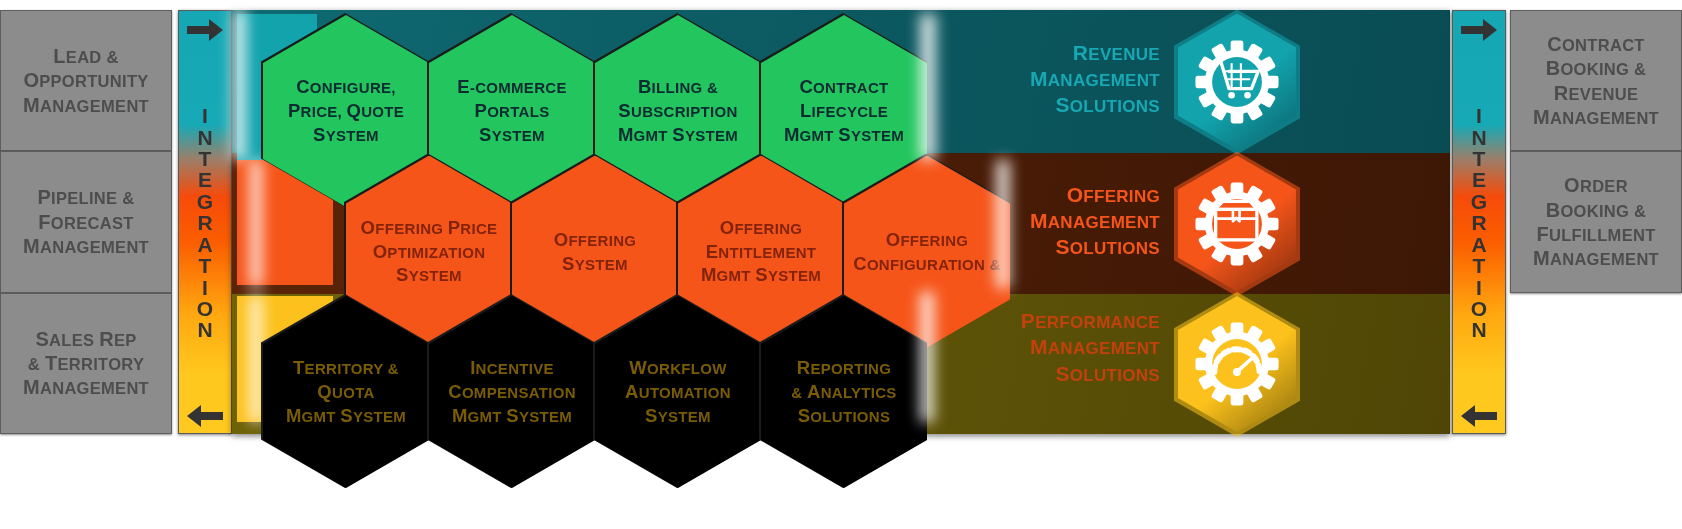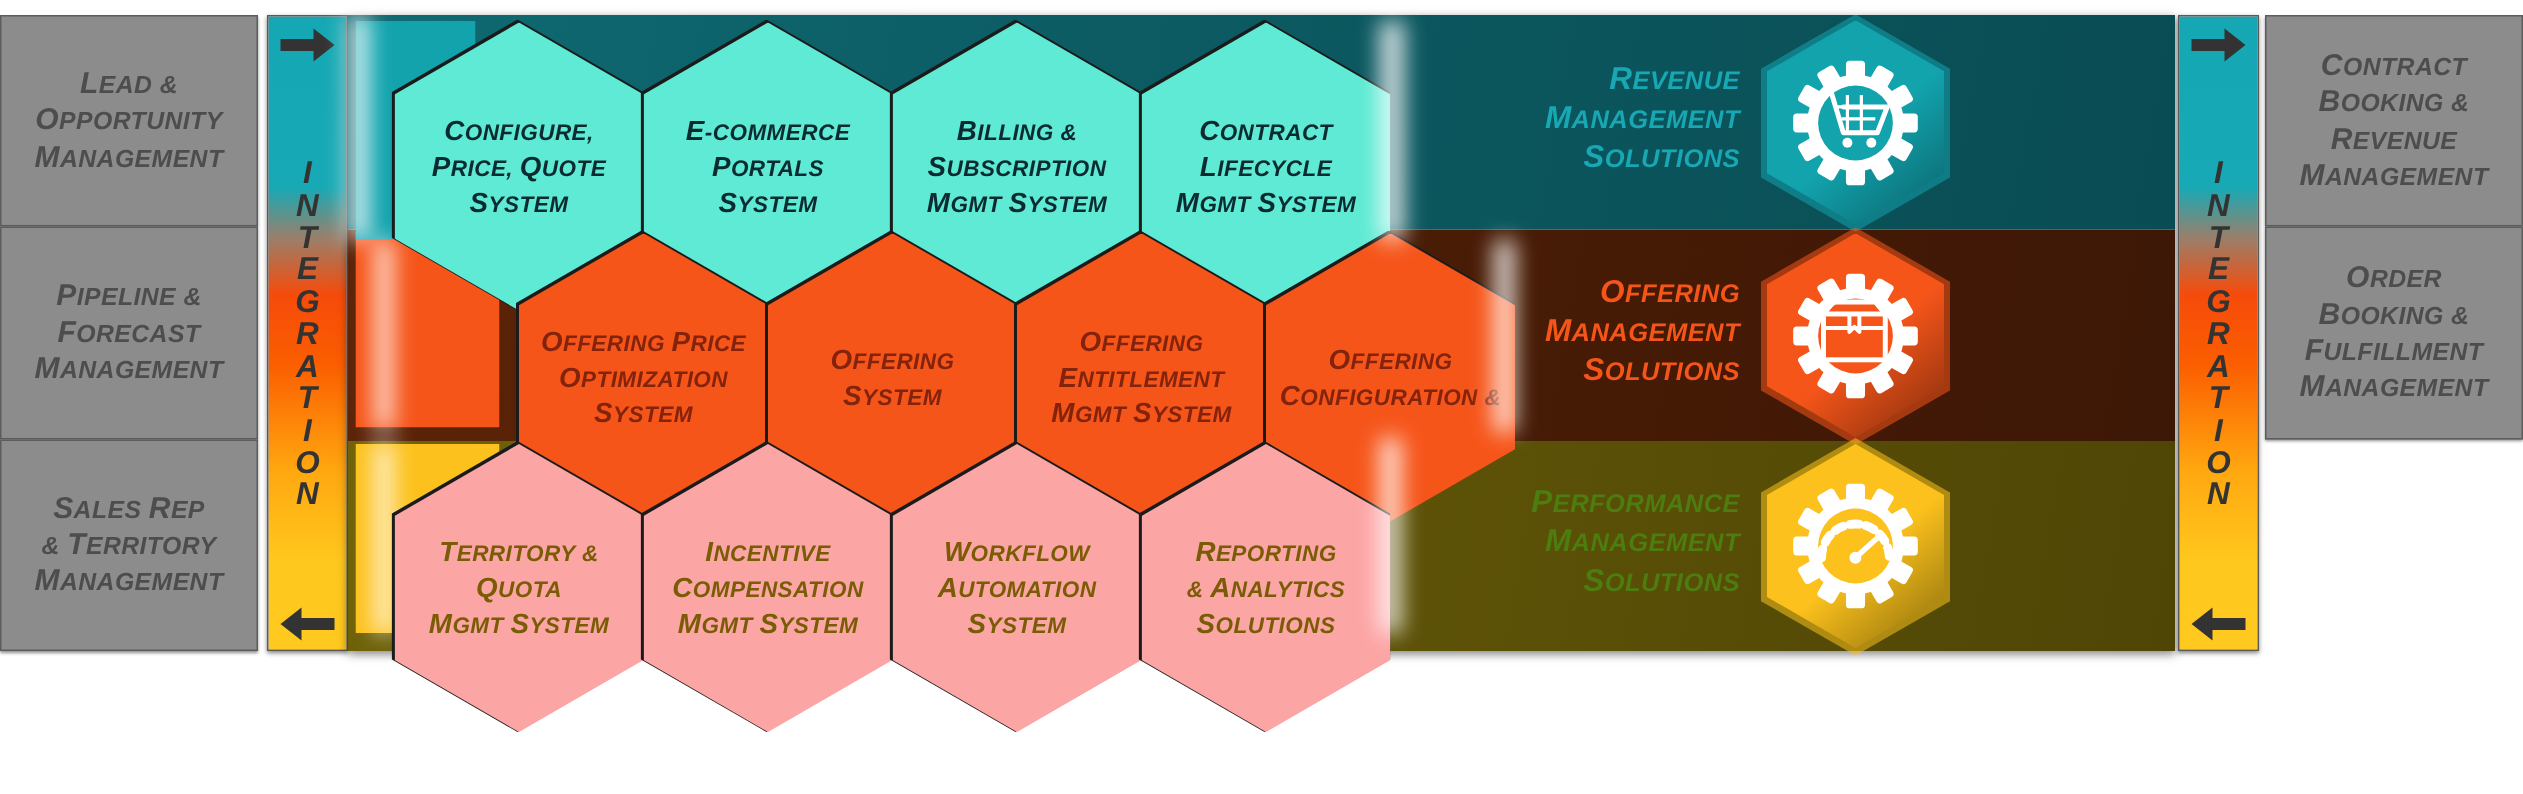--- a/index.html
+++ b/index.html
@@ -1,21 +1,21 @@
 <!DOCTYPE html>
 <html><head>
 <meta charset="utf-8">
 <style>
   * { box-sizing: border-box; margin:0; padding:0; }
   body {
     width:1682px; height:529px; background:#ffffff;
     font-family:"Liberation Sans", sans-serif;
     overflow:hidden;
   }
-  .stage { position:relative; width:1682px; height:424px;font-style:italic; }
+  .stage { position:relative; width:1682px; height:424px; }
 
   
   .sc { font-weight:bold; letter-spacing:.3px; line-height:1.22; text-align:center; }
   .sc .cap { font-size:1em; }
 
   
   .side-col { position:absolute; top:10px; width:172px; height:424px; }
   .side-col.left  { left:0px; }
   .side-col.right { left:1510px; }
   .side-cell {
@@ -57,25 +57,25 @@
 
   
   .hex {
     position:absolute; width:166px; height:192px;
     clip-path:polygon(50% 0%,100% 25%,100% 75%,50% 100%,0% 75%,0% 25%);
     display:flex; align-items:center; justify-content:center;
     text-align:center;
   }
   .hex .lbl { padding:0 9px; font-size:15px; line-height:1.28; }
   .hex .lbl .cap { font-size:18.5px; }
-  .hex.teal   { background:#5eead4; }
+  .hex.teal   { background:#22c55e; }
   .hex.teal   .lbl { color:#0b2b30; }
   .hex.orange { background:#f6551a; }
   .hex.orange .lbl { color:#84230c; }
-  .hex.yellow { background:#fca5a5; }
+  .hex.yellow { background:#000000; }
   .hex.yellow .lbl { color:#7b5c06; }
   .hexwrap { position:absolute; }
   .hexwrap .outline {
     position:absolute; inset:-1px; width:168px; height:194px;
     clip-path:polygon(50% 0%,100% 25%,100% 75%,50% 100%,0% 75%,0% 25%);
     background:#1b1b1b;
   }
   .hexwrap .hex { left:1px; top:1px; }
 
   
@@ -344,21 +344,21 @@
           <circle cx="44" cy="44" r="33" fill="#fff"></circle>
           <circle cx="44" cy="44" r="25.5" fill="#f6551a"></circle>
           <g transform="translate(14,14) scale(0.68)" style="color:#fff">
             <rect x="12" y="22" width="62" height="46" fill="none" stroke="currentColor" stroke-width="5"></rect>
             <path d="M12 22 L22 10 H64 L74 22" fill="none" stroke="currentColor" stroke-width="5" stroke-linejoin="round"></path>
             <path d="M12 36 H74" stroke="currentColor" stroke-width="4"></path>
             <path d="M38 22 L38 40 L43 35 L48 40 L48 22" fill="none" stroke="currentColor" stroke-width="4" stroke-linejoin="round"></path>
           </g>
         </svg>
       </div>
-      <div class="sol-label sc" style="color: #4d7c0f; left: 0px; width: 1160px; top: 322px;">
+      <div class="sol-label sc" style="color: #c2410c; left: 0px; width: 1160px; top: 308px;">
         <div><span class="cap">P</span>ERFORMANCE</div>
         <div><span class="cap">M</span>ANAGEMENT</div>
         <div><span class="cap">S</span>OLUTIONS</div>
       </div>
       <div class="ico-hex-outer" style="left: 1174px; top: 292px; background: rgb(252, 193, 28); opacity: 0.55;"></div>
       <div class="ico-hex" style="left: 1178px; top: 296px; background: linear-gradient(140deg, rgb(252, 193, 28) 0%, rgb(252, 193, 28) 55%, rgba(0, 0, 0, 0.22) 100%);">
         <svg viewBox="0 0 88 88" style="color:#fcc11c">
           <rect x="73.5" y="37.5" width="13" height="13" rx="2.5" fill="#fff" transform="rotate(0 80 44)"></rect>
           <rect x="68.67691453623979" y="55.5" width="13" height="13" rx="2.5" fill="#fff" transform="rotate(30 75.17691453623979 62)"></rect>
           <rect x="55.5" y="68.67691453623979" width="13" height="13" rx="2.5" fill="#fff" transform="rotate(60 62 75.17691453623979)"></rect>

